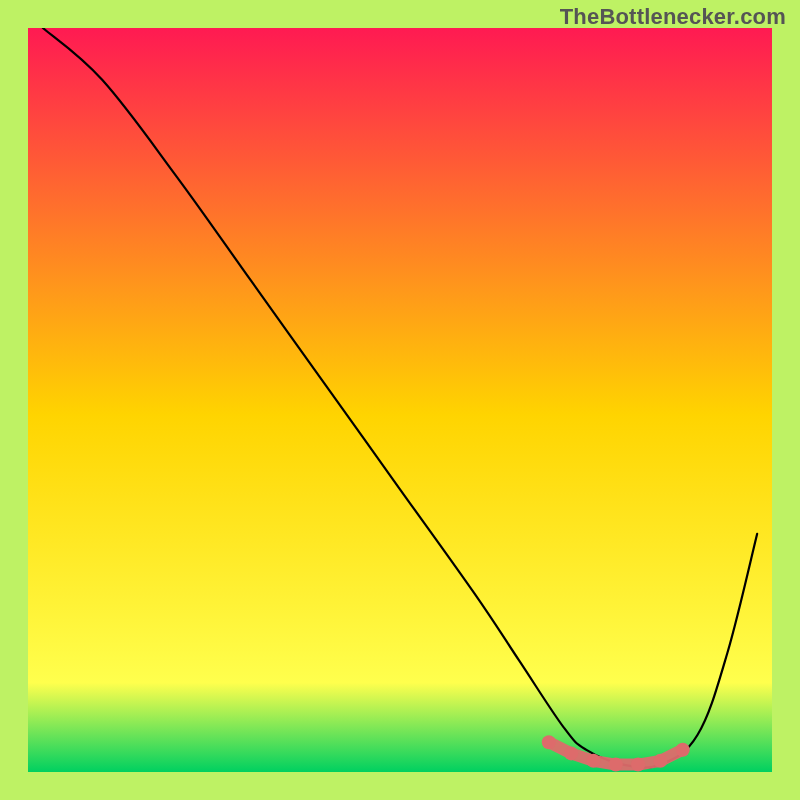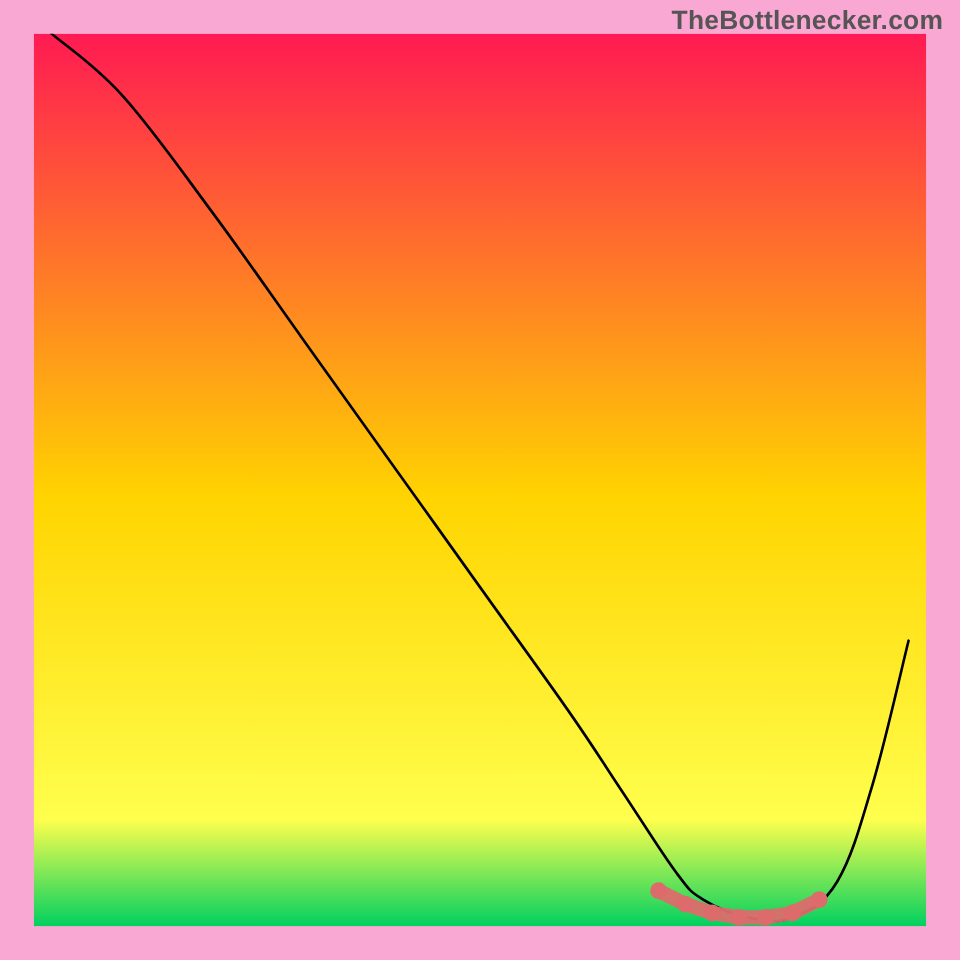--- a/index.html
+++ b/index.html
@@ -10,21 +10,21 @@
     background: #000;
     font-family: Arial, Helvetica, sans-serif;
     overflow: hidden;
   }
   .frame {
     position: absolute;
     left: 0;
     top: 0;
     width: 800px;
     height: 800px;
-    background: #f9a8d4;
+    background: #bef264;
   }
   .watermark {
     position: absolute;
     top: 4px;
     right: 14px;
     color: #555;
     font-size: 22px;
     font-weight: 600;
     letter-spacing: 0.2px;
     font-family: Arial, Helvetica, sans-serif;

